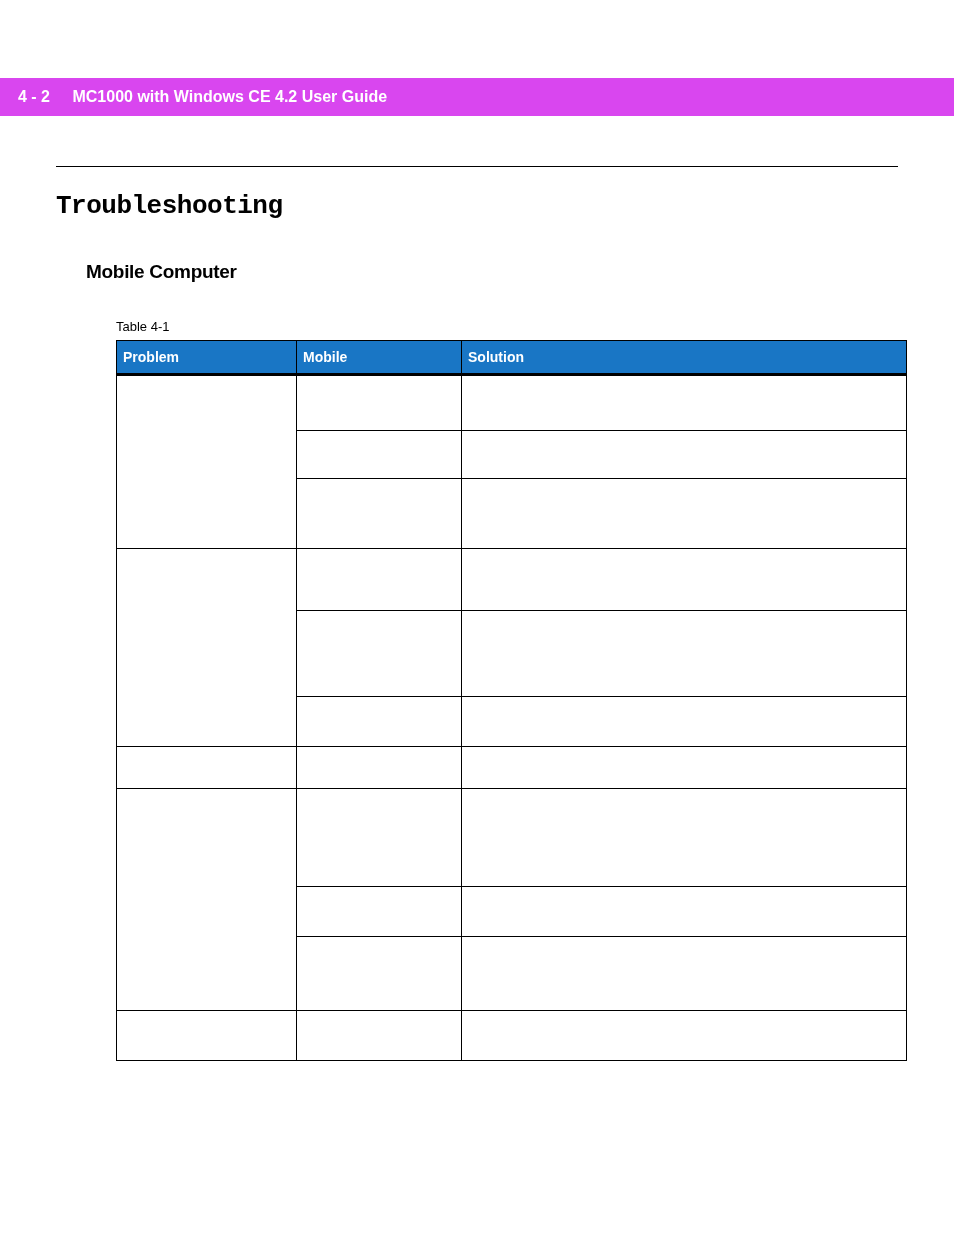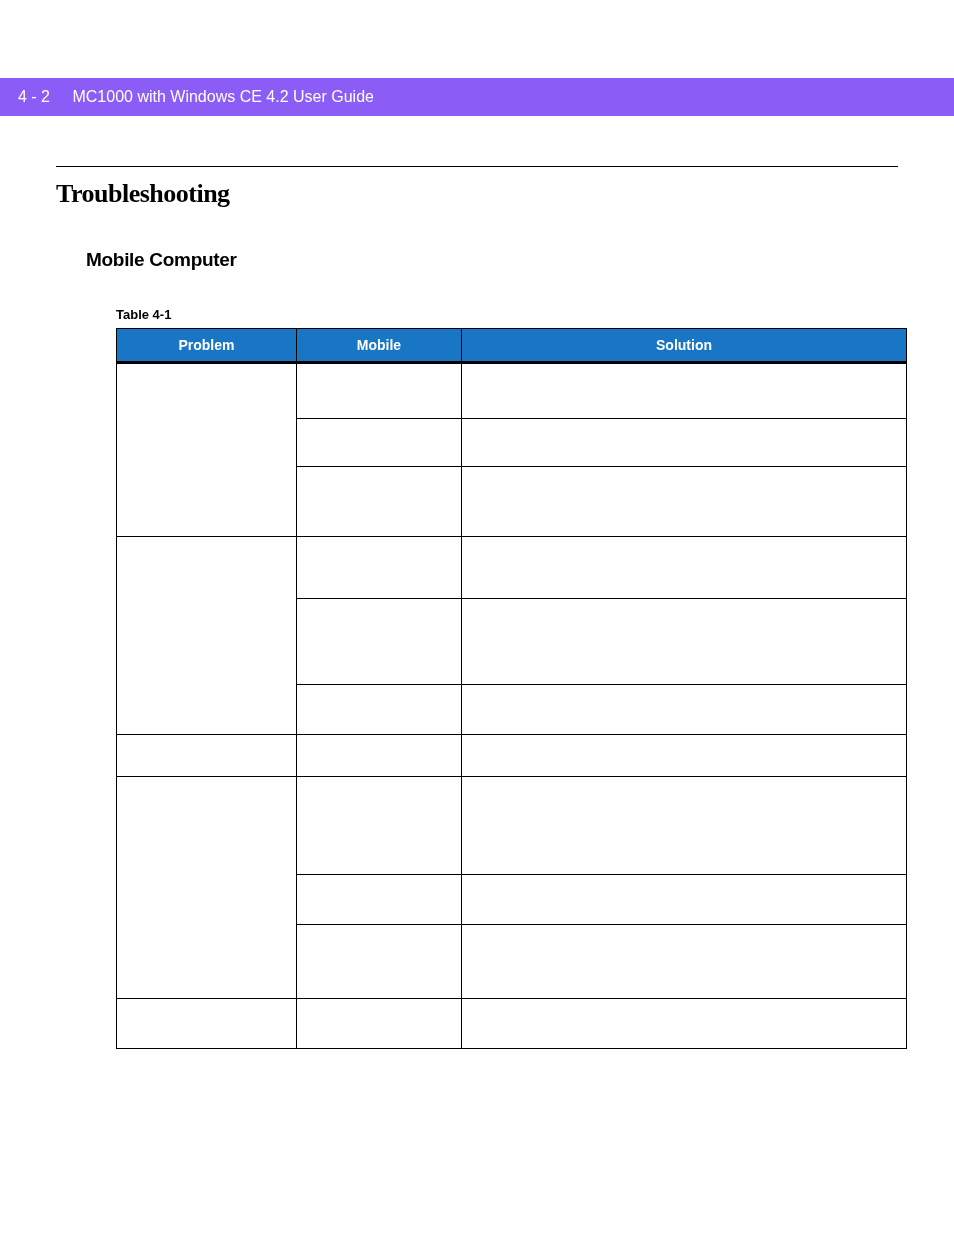--- a/index.html
+++ b/index.html
@@ -7,74 +7,74 @@
       padding: 0;
       box-sizing: border-box;
     }
     body {
       font-family: Arial, Helvetica, sans-serif;
       background: #ffffff;
       width: 954px;
       margin: 0 auto;
     }
     .header-bar {
-      background: #8b5cf6;
+      background: #d946ef;
       color: #ffffff;
       padding: 10px 18px;
       margin-top: 78px;
       font-size: 16px;
-      font-weight: 400;
+      font-weight: 700;
     }
     .header-bar .page-num {
       margin-right: 18px;
     }
     .content {
       padding: 0 56px;
     }
     .rule-top {
       border-top: 1px solid #000;
       margin-top: 50px;
     }
     h1.section-title {
       font-size: 26px;
       font-weight: bold;
       color: #000;
-      margin-top: 12px;
-      font-family: Liberation Serif, serif;
+      margin-top: 24px;
+      font-family: Liberation Mono, monospace;
       letter-spacing: -0.5px;
     }
     h2.subsection-title {
       font-size: 19px;
       font-weight: bold;
       color: #000;
       margin-top: 40px;
       margin-left: 30px;
       font-family: "Arial Black", Arial, sans-serif;
       letter-spacing: -0.3px;
     }
     .table-caption {
       font-size: 13px;
-      font-weight: bold;
+      font-weight: normal;
       margin-top: 36px;
       margin-left: 60px;
       font-family: "Arial Black", Arial, sans-serif;
     }
     table.trouble {
       border-collapse: collapse;
       margin-top: 6px;
       margin-left: 60px;
       width: 790px;
       table-layout: fixed;
     }
     table.trouble thead th {
       background: #1976c5;
       color: #ffffff;
       font-weight: bold;
       font-size: 14px;
-      text-align: center;
+      text-align: left;
       padding: 8px 6px;
       border-left: 1px solid #000;
       border-right: 1px solid #000;
       border-top: 1px solid #000;
     }
     table.trouble thead tr {
       border-bottom: 3px solid #000;
     }
     table.trouble col.col-problem { width: 180px; }
     table.trouble col.col-cause { width: 165px; }

